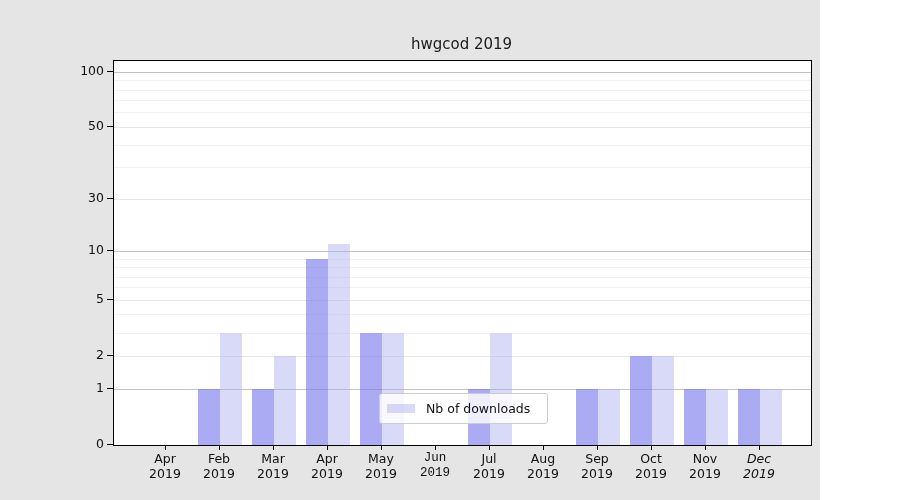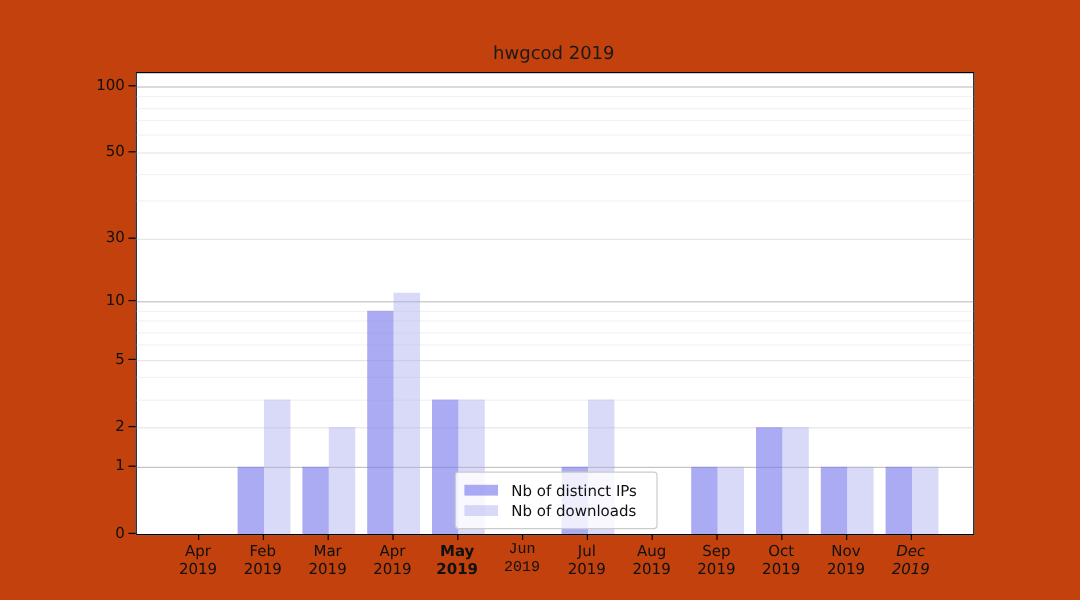--- a/index.html
+++ b/index.html
@@ -1,16 +1,16 @@
 <!DOCTYPE html>
 <html><head>
 <meta charset="utf-8">
 <style>
   html,body{margin:0;padding:0;background:#fff;}
-  .fig{position:relative;width:900px;height:500px;background:#c2410c;
+  .fig{position:relative;width:820px;height:500px;background:#e5e5e5;
        font-family:"DejaVu Sans","Liberation Sans",sans-serif;overflow:hidden;}
   .title{position:absolute;left:113px;top:35px;width:697px;text-align:center;
          font-size:15px;color:#1a1a1a;}
   .plot{position:absolute;left:113px;top:60px;width:697px;height:384px;
         border:1px solid #000;box-sizing:content-box;background:#fff;}
   .grid{position:absolute;left:0;width:697px;height:1px;}
   .grid.decade{background:#c3c3c3;}
   .grid.major{background:#e7e7e7;}
   .grid.minor{background:#f2f2f2;}
   .bar{position:absolute;bottom:0;}
@@ -71,24 +71,20 @@
         <div class="bar" style="left: 268px; width: 22px; height: 112px; background: rgba(170, 170, 240, 0.45);"></div>
         <div class="bar" style="left: 376px; width: 22px; height: 112px; background: rgba(170, 170, 240, 0.45);"></div>
         <div class="bar" style="left: 484px; width: 22px; height: 56px; background: rgba(170, 170, 240, 0.45);"></div>
         <div class="bar" style="left: 538px; width: 22px; height: 88.7px; background: rgba(170, 170, 240, 0.45);"></div>
         <div class="bar" style="left: 592px; width: 22px; height: 56px; background: rgba(170, 170, 240, 0.45);"></div>
         <div class="bar" style="left: 646px; width: 22px; height: 56px; background: rgba(170, 170, 240, 0.45);"></div>
       </div>
 
     <div class="legend">
       <div class="legend-row">
-        <span class="swatch" id="swatch-0" style="background: rgba(119, 119, 238, 0.62);"></span>
-        <span class="legend-label">Nb of distinct IPs</span>
-      </div>
-      <div class="legend-row">
         <span class="swatch" id="swatch-1" style="background: rgba(170, 170, 240, 0.45);"></span>
         <span class="legend-label">Nb of downloads</span>
       </div>
     </div>
   </div>
 
   <div id="yaxis">
       <div class="ytick-label" style="top: 437px;">0</div>
       <div class="ytick-mark" style="left: 107px; top: 443.5px;"></div>
       <div class="ytick-label" style="top: 381.008px;">1</div>
@@ -121,21 +117,21 @@
       <div class="xtick-label" style="left: 246px; top: 451px;">
         <div>Mar</div>
         <div>2019</div>
       </div>
       <div class="xtick-mark" style="left: 326.5px; top: 445px;"></div>
       <div class="xtick-label" style="left: 300px; top: 451px;">
         <div>Apr</div>
         <div>2019</div>
       </div>
       <div class="xtick-mark" style="left: 380.5px; top: 445px;"></div>
-      <div class="xtick-label" style="left: 354px; top: 451px; font-weight: bold;">
+      <div class="xtick-label" style="left: 354px; top: 451px;">
         <div>May</div>
         <div>2019</div>
       </div>
       <div class="xtick-mark" style="left: 434.5px; top: 445px;"></div>
       <div class="xtick-label" style="left: 408px; top: 451px; font-family: Liberation Mono, monospace;">
         <div>Jun</div>
         <div>2019</div>
       </div>
       <div class="xtick-mark" style="left: 488.5px; top: 445px;"></div>
       <div class="xtick-label" style="left: 462px; top: 451px;">

